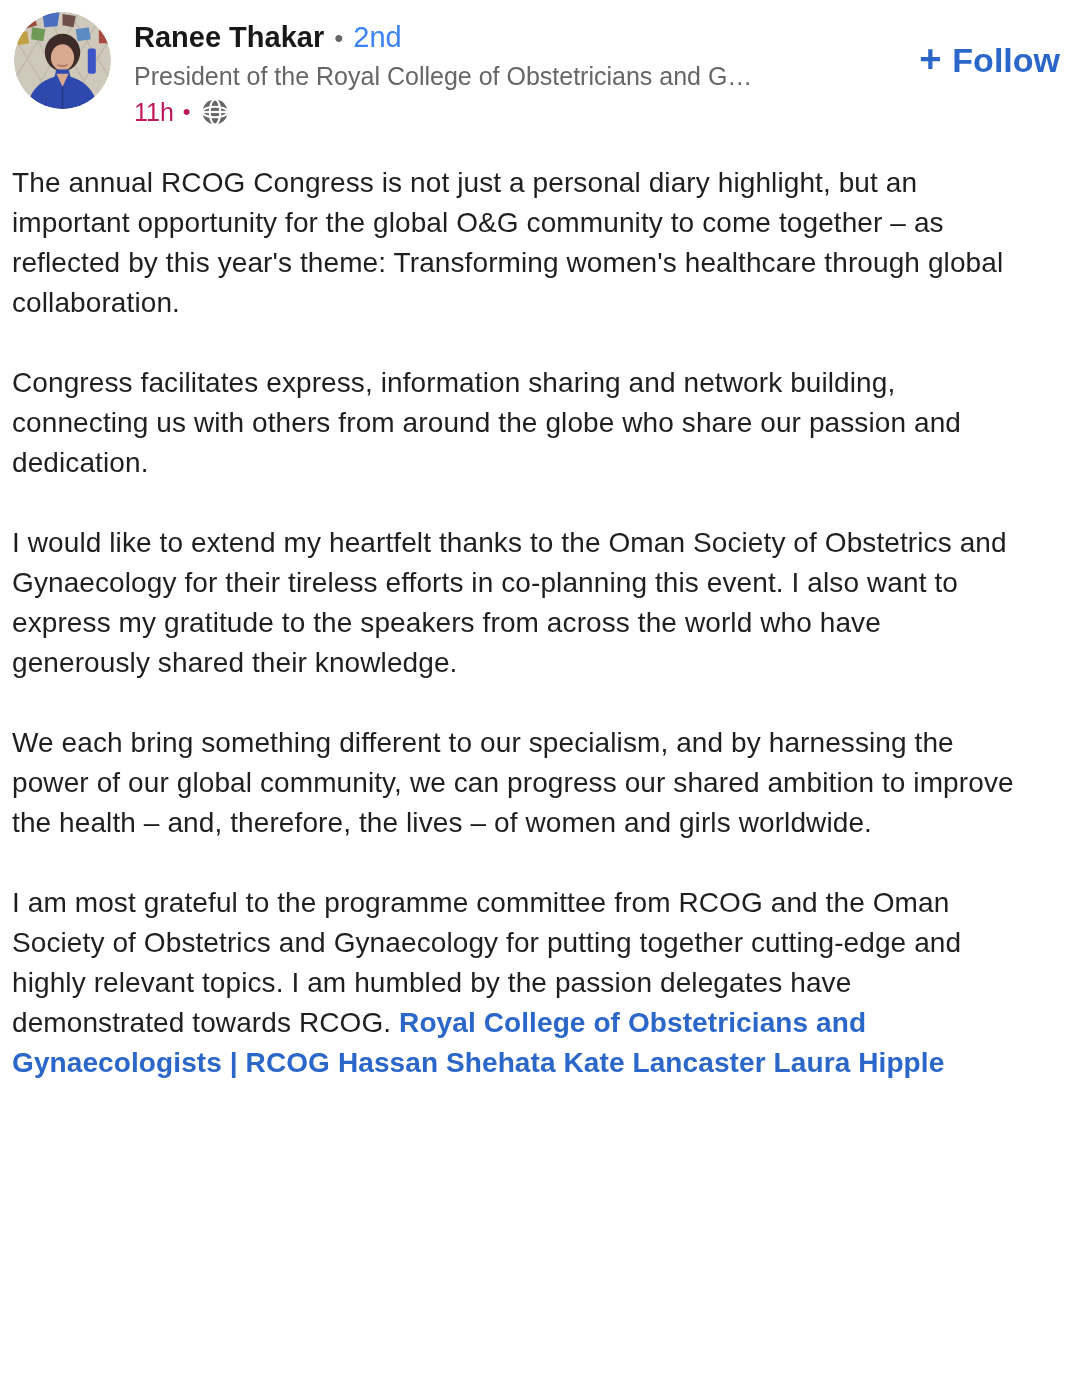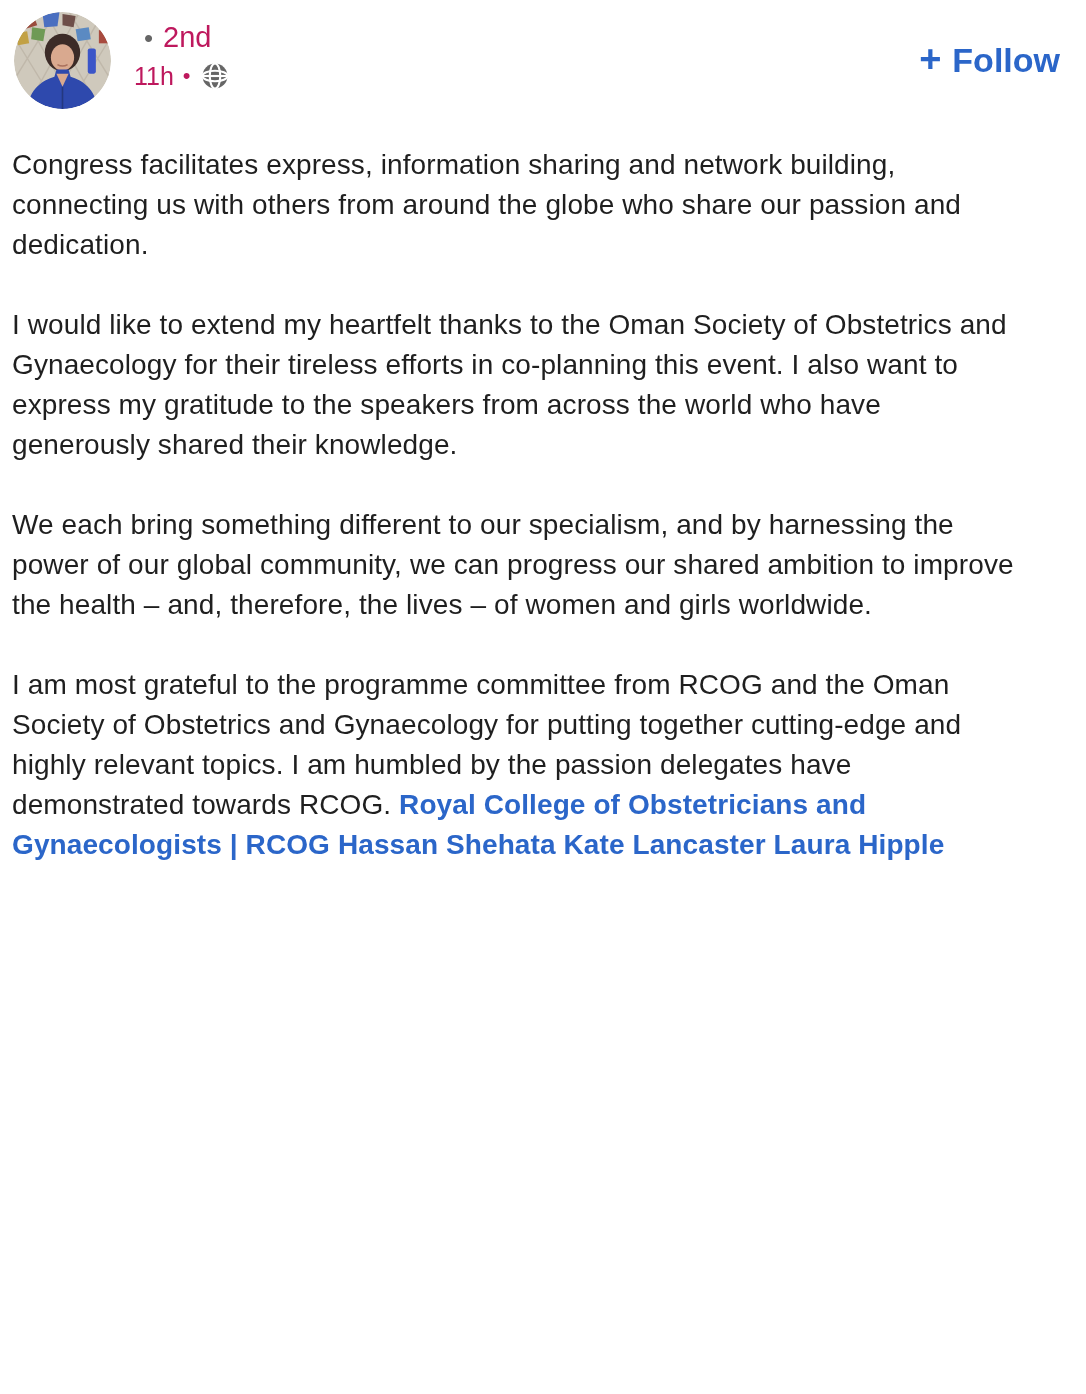--- a/index.html
+++ b/index.html
@@ -43,21 +43,21 @@
     font-weight: 700;
     color: #181818;
     cursor: pointer;
   }
   .name-sep {
     color: #666666;
     font-size: 26px;
     margin: 0 10px;
   }
   .degree {
-    color: #be185d;
+    color: #3b82f6;
     font-weight: 400;
   }
   .headline {
     margin-top: 6px;
     font-size: 25px;
     line-height: 30px;
     color: #666666;
     white-space: nowrap;
     overflow: hidden;
   }
@@ -150,23 +150,25 @@
           <path d="M13 96 C15 76 29 67 40 64 L42 57 L54 57 L56 64 C67 67 81 76 83 96 Z" fill="#2e49ad"></path>
           <path d="M42 61 L48 74 L54 61 Z" fill="#d9a98f"></path>
           <line x1="48" y1="74" x2="48" y2="96" stroke="#24387f" stroke-width="1.6"></line>
           <path d="M43 52 Q48 55 53 52" stroke="#a9705c" stroke-width="1.4" fill="none"></path>
         </g>
       </svg>
     </div>
 
     <div class="header-text">
       <div class="name-row">
+        <span class="name">Ranee Thakar</span>
         <span class="name-sep">•</span>
         <span class="degree">2nd</span>
       </div>
+      <div class="headline">President of the Royal College of Obstetricians and G…</div>
       <div class="meta">
         <span>11h</span>
         <span class="meta-sep">•</span>
         <span class="globe">
           <svg viewBox="0 0 24 24">
             <circle cx="12" cy="12" r="10" fill="#666666"></circle>
             <ellipse cx="12" cy="12" rx="10" ry="4.2" fill="none" stroke="#ffffff" stroke-width="1.7"></ellipse>
             <ellipse cx="12" cy="12" rx="4.2" ry="10" fill="none" stroke="#ffffff" stroke-width="1.7"></ellipse>
             <line x1="2.4" y1="12" x2="21.6" y2="12" stroke="#ffffff" stroke-width="1.7"></line>
           </svg>
@@ -175,20 +177,24 @@
     </div>
 
     <button class="follow-btn">
       <span class="follow-plus">+</span>
       <span>Follow</span>
     </button>
 
   </div>
 
   <div class="body-text">
+    <p>The annual RCOG Congress is not just a personal diary highlight, but an
+important opportunity for the global O&amp;G community to come together – as
+reflected by this year's theme: Transforming women's healthcare through global
+collaboration.</p>
     <p>Congress facilitates express, information sharing and network building,
 connecting us with others from around the globe who share our passion and
 dedication.</p>
     <p>I would like to extend my heartfelt thanks to the Oman Society of Obstetrics and
 Gynaecology for their tireless efforts in co-planning this event. I also want to
 express my gratitude to the speakers from across the world who have
 generously shared their knowledge.</p>
     <p>We each bring something different to our specialism, and by harnessing the
 power of our global community, we can progress our shared ambition to improve
 the health – and, therefore, the lives – of women and girls worldwide.</p>

